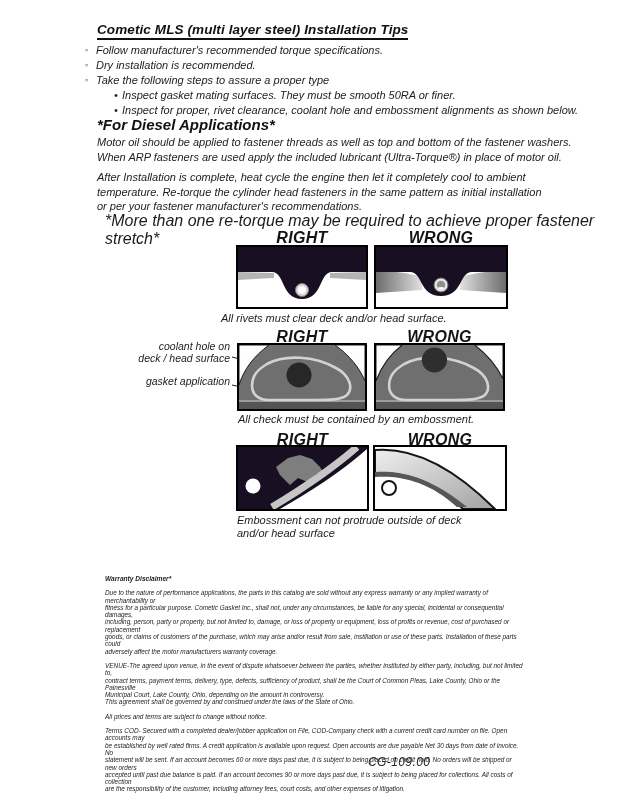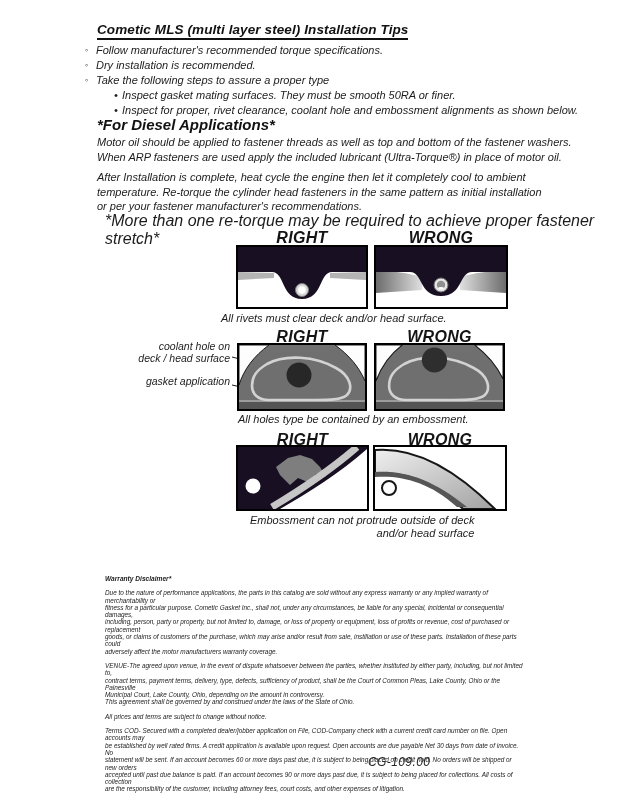--- a/index.html
+++ b/index.html
@@ -118,21 +118,21 @@
     <svg viewBox="0 0 126 64" preserveAspectRatio="none">
       <rect width="126" height="64" fill="#6f6f6f"></rect>
       <rect y="55" width="126" height="2" fill="#9b9b9b"></rect>
       <rect y="57" width="126" height="7" fill="#545454"></rect>
       <path d="M0,0 H26 C13,10 5,22 0,36 Z" fill="#fdfdfd" stroke="#1c1c1c" stroke-width="1"></path>
       <path d="M126,0 H98 C111,10 120,21 126,34 Z" fill="#fdfdfd" stroke="#1c1c1c" stroke-width="1"></path>
       <path d="M28,19 C46,9 76,11 97,23 C112,31 114,44 108,50 C102,55 90,55 76,55 L30,55 C19,55 13,49 13,41 C13,31 18,25 28,19 Z" fill="none" stroke="#d2d2d2" stroke-width="2.6"></path>
       <circle cx="58" cy="15" r="12.5" fill="#2e2e2e"></circle>
     </svg>
   </div>
-  <div class="abs fig-cap" style="left:238px;top:413px;">All holes type be contained by an embossment.</div>
+  <div class="abs fig-cap" style="left:238px;top:413px;">All check must be contained by an embossment.</div>
 
   <div class="abs fig-h" style="left:236px;top:431px;width:133px;">RIGHT</div>
   <div class="abs fig-h" style="left:373px;top:431px;width:134px;">WRONG</div>
 
   <div class="abs figbox" style="left:236px;top:445px;width:133px;height:66px;">
     <svg viewBox="0 0 129 62" preserveAspectRatio="none">
       <rect width="129" height="62" fill="#181022"></rect>
       <polygon points="38,20 50,11 62,8 74,12 82,20 88,30 78,27 72,36 60,31 52,38 42,28" fill="#7e7e7e"></polygon>
       <path d="M119,0 C96,20 64,42 34,60" stroke="#c6c6c6" stroke-width="7" fill="none"></path>
       <path d="M129,2 C102,26 70,46 42,62 H129 Z" fill="#ffffff"></path>
@@ -146,21 +146,21 @@
           <stop offset="0" stop-color="#efefef"></stop>
             <stop offset="1" stop-color="#a2a2a2"></stop>
         </linearGradient>
       </defs>
       <rect width="130" height="62" fill="#ffffff"></rect>
       <path d="M0,3 C36,0 76,18 120,62 L88,62 C58,32 26,24 0,27 Z" fill="url(#f3g)" stroke="#161616" stroke-width="2"></path>
       <path d="M0,25 C28,23 58,32 92,60 L82,60 C54,34 24,28 0,30 Z" fill="#565656"></path>
       <circle cx="14" cy="41" r="7" fill="#ffffff" stroke="#161616" stroke-width="2"></circle>
     </svg>
   </div>
-  <div class="abs fig-cap" style="left:250px;top:514px;text-align:right;">Embossment can not protrude outside of deck
+  <div class="abs fig-cap" style="left:237px;top:514px;">Embossment can not protrude outside of deck
 and/or head surface</div>
 
   <div class="abs legal">
     <p class="lh">Warranty Disclaimer*</p>
     <p>Due to the nature of performance applications, the parts in this catalog are sold without any express warranty or any implied warranty of merchantability or
 fitness for a particular purpose.  Cometic Gasket Inc., shall not, under any circumstances, be liable for any special, incidental or consequential damages,
 including, person, party or property, but not limited to, damage, or loss of property or equipment, loss of profits or revenue, cost of purchased or replacement
 goods, or claims of customers of the purchase, which may arise and/or result from sale, instillation or use of these parts.  Installation of these parts could
 adversely affect the motor manufacturers warranty coverage.</p>
     <p>VENUE-The agreed upon venue, in the event of dispute whatsoever between the parties, whether instituted by either party, including, but not limited to,

